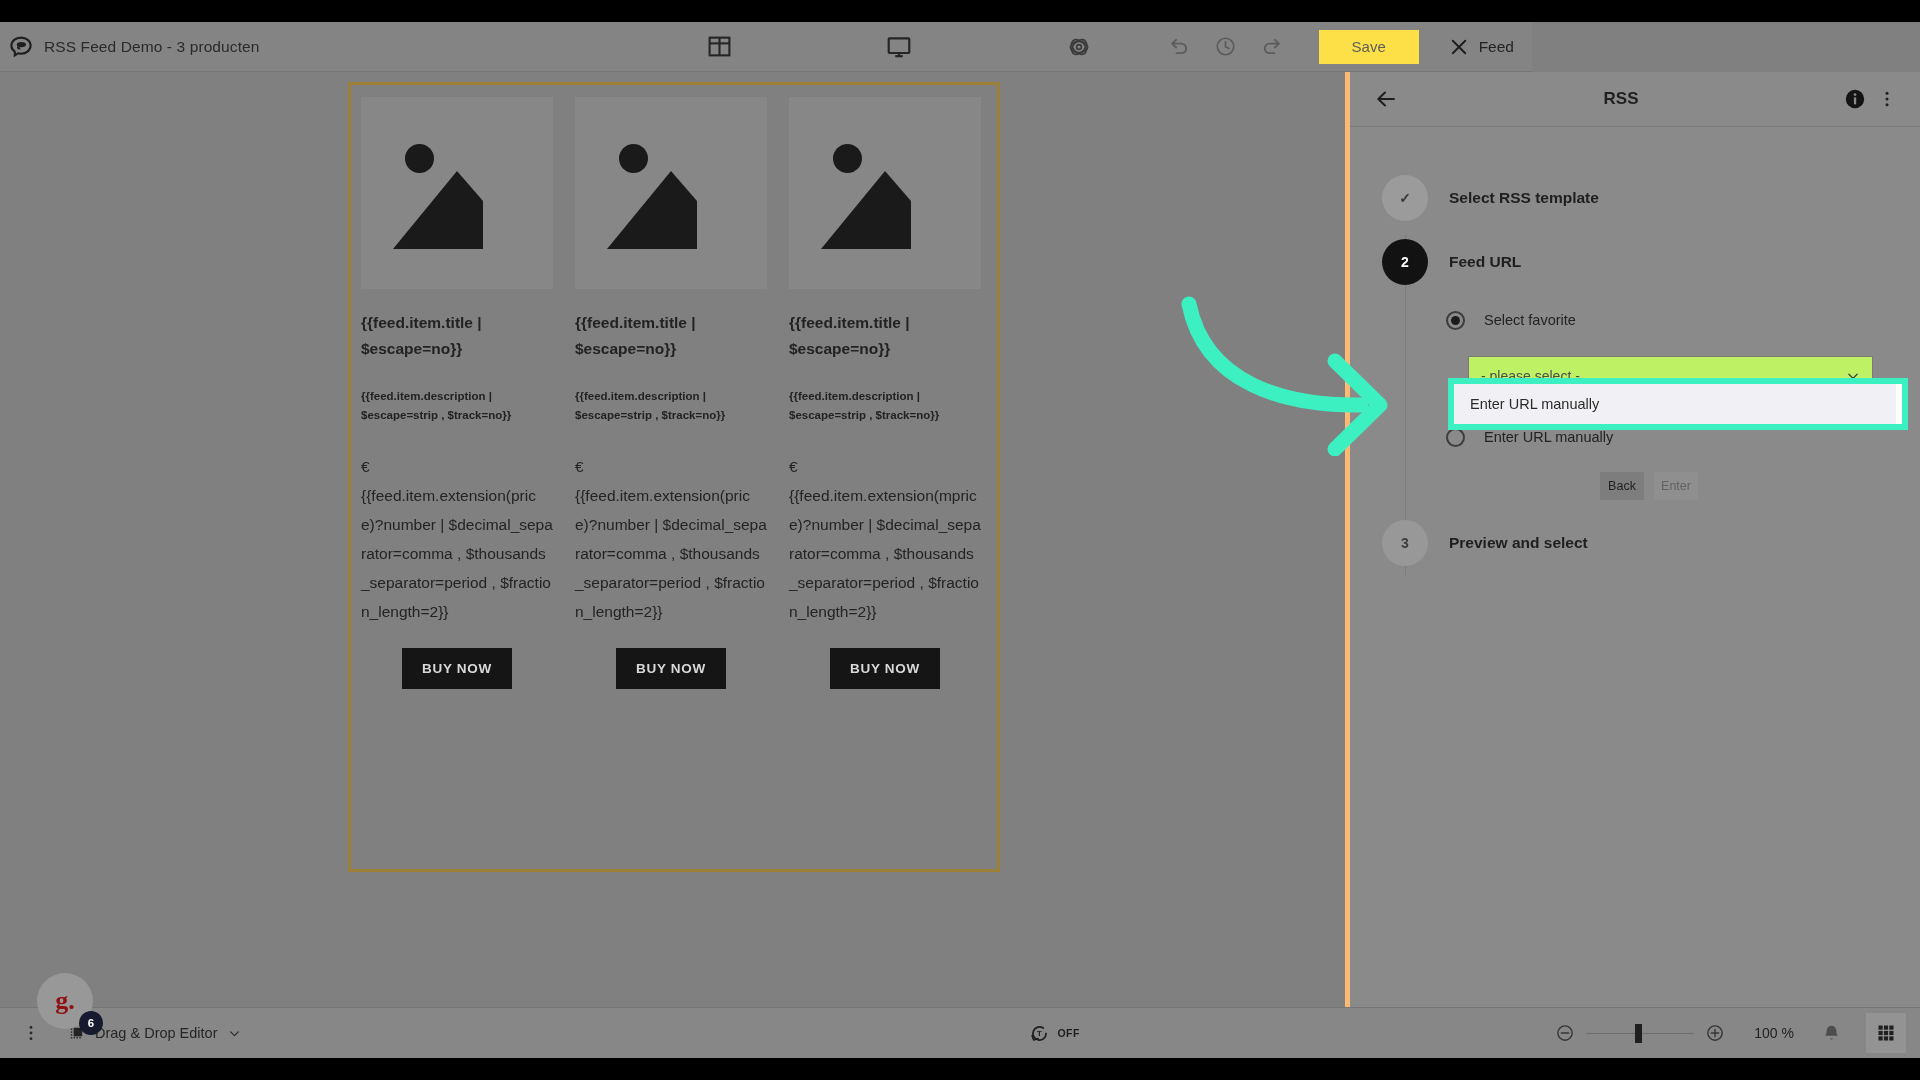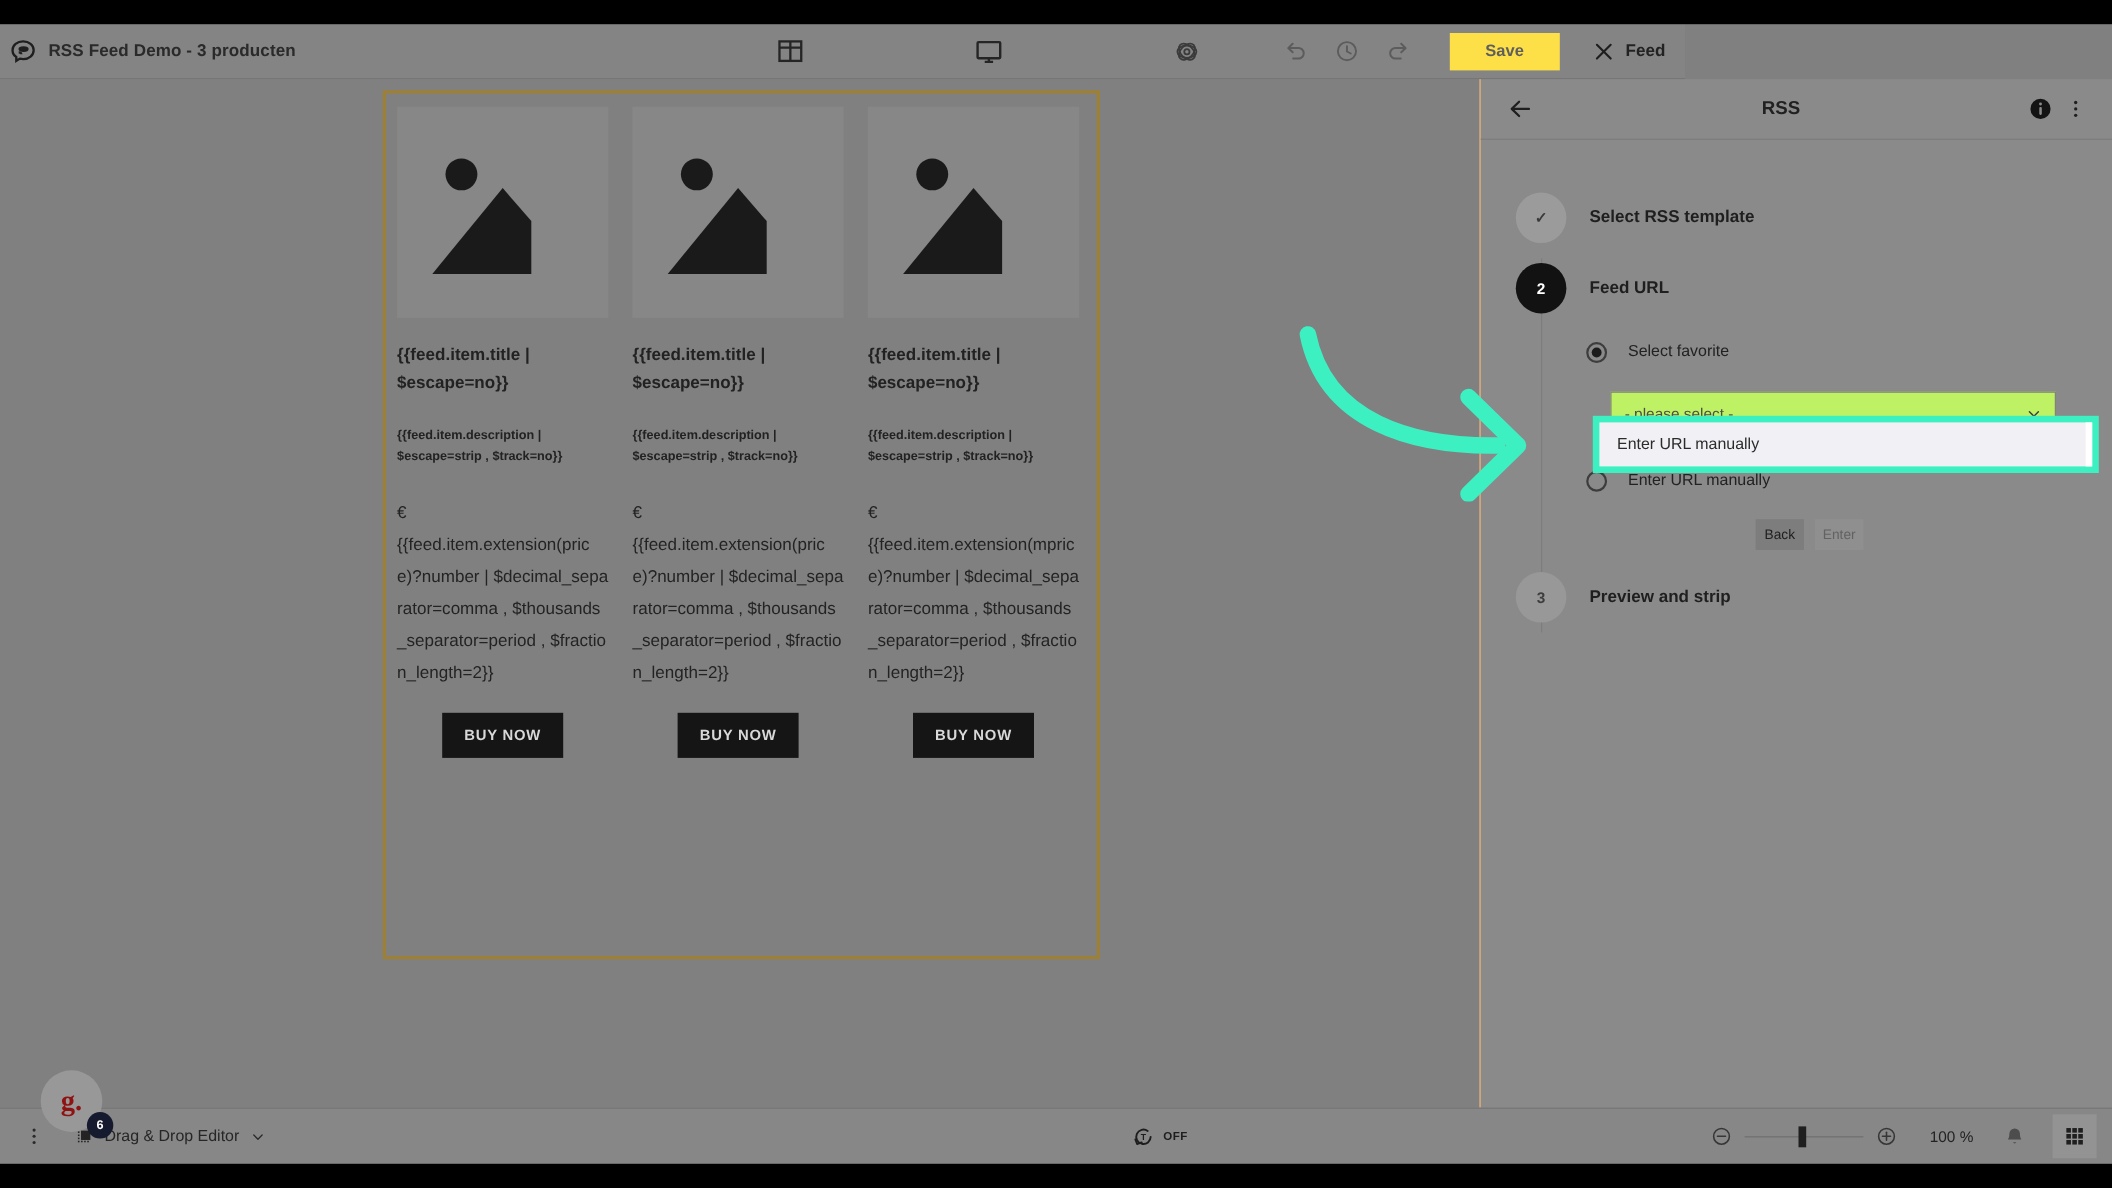--- a/index.html
+++ b/index.html
@@ -23,21 +23,20 @@
   .letterbox.top { top: 0; height: 22px; }
   .letterbox.bottom { bottom: 0; height: 22px; }
 
   
   #topbar {
     position: absolute; left: 0; top: 22px;
     width: 1532px; height: 50px;
     background: #848484;
     display: flex; align-items: center;
     border-bottom: 1px solid #757575;
-    font-weight: bold;
   }
   .tb-left { display: flex; align-items: center; padding-left: 8px; width: 640px; }
   .app-logo {
     width: 26px; height: 26px; margin-right: 10px;
     display: flex; align-items: center; justify-content: center;
   }
   .app-title {
     font-size: 15.5px; color: #2a2a2a; letter-spacing: .1px;
     white-space: nowrap;
   }
@@ -113,21 +112,21 @@
     text-align: center; cursor: pointer;
   }
   .card.c1 .buy-wrap { display: flex; justify-content: center; }
   .card .buy-wrap { display: flex; justify-content: center; }
 
   
   #rss-panel {
     position: absolute; right: 0; top: 72px;
     width: 575px; height: 935px;
     background: #8a8a8a;
-    border-left: 1px solid #fdba74;
+    border-left: 5px solid #fdba74;
   }
   .rss-header {
     height: 55px; display: flex; align-items: center;
     border-bottom: 1px solid #7a7a7a;
     padding: 0 18px;
   }
   .rss-back { width: 36px; height: 36px; display: flex; align-items: center; justify-content: center; cursor: pointer; }
   .rss-title {
     flex: 1; text-align: center; font-size: 17px; font-weight: bold; color: #212121;
   }
@@ -467,21 +466,21 @@
         </div>
 
         <div class="btn-row">
           <div class="wiz-btn back">Back</div>
           <div class="wiz-btn next">Enter</div>
         </div>
       </div>
 
       <div class="step step3-wrap">
         <div class="step-bullet todo">3</div>
-        <div class="step-label">Preview and strip</div>
+        <div class="step-label">Preview and select</div>
       </div>
     </div>
   </div>
 
   <div id="highlight">
     <div class="inner">
       <span>Enter URL manually</span>
     </div>
   </div>
 

